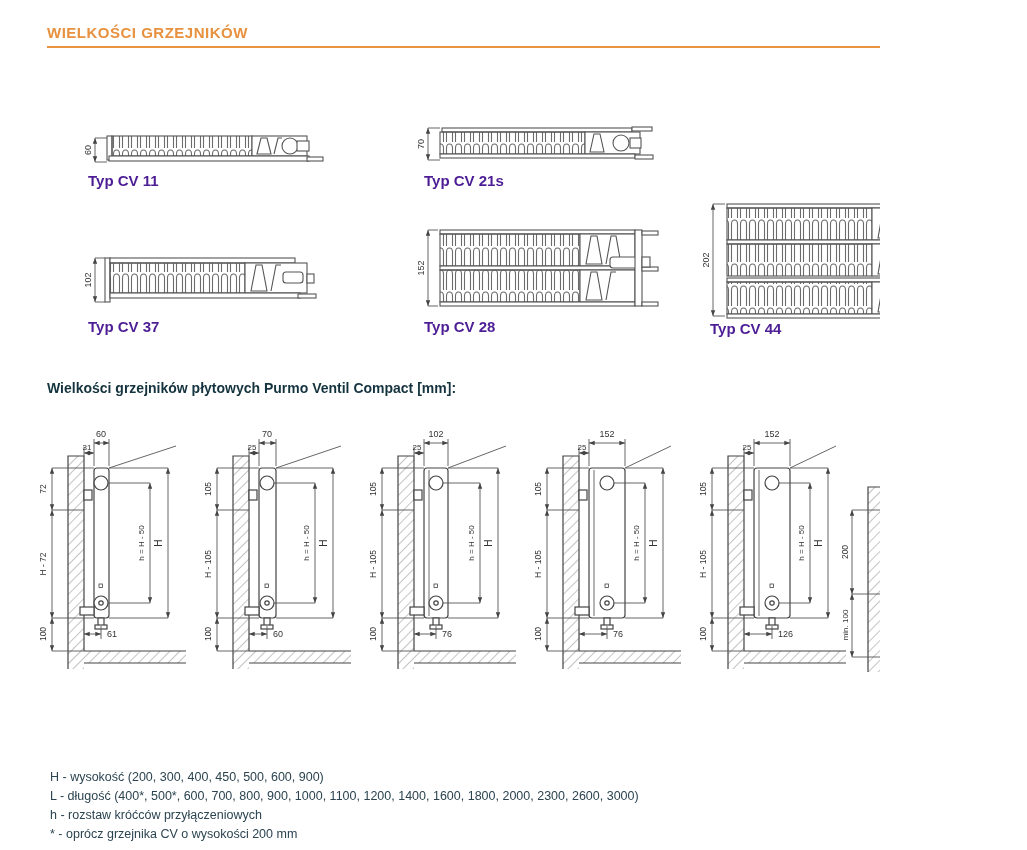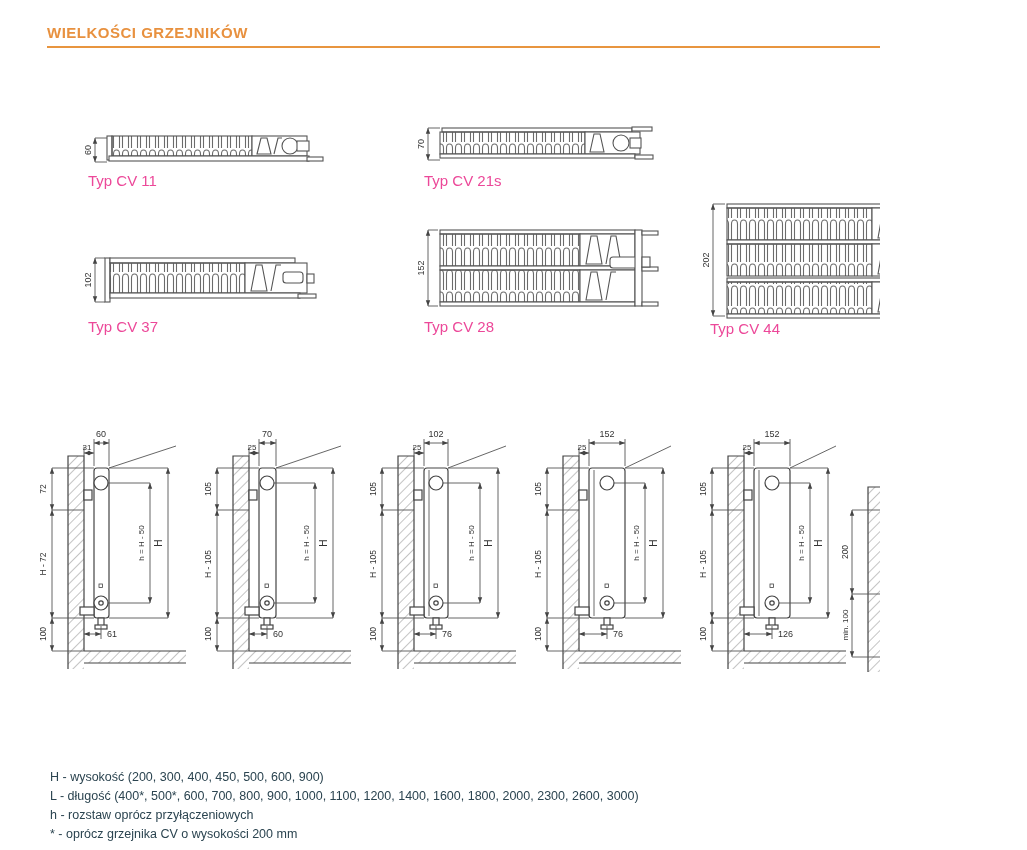--- a/index.html
+++ b/index.html
@@ -1,21 +1,21 @@
 <!DOCTYPE html>
 <html><head>
 <meta charset="utf-8">
 <style>
   html,body{margin:0;padding:0;background:#fff;}
   #page{position:relative;width:880px;height:850px;background:#ffffff;overflow:hidden;
         font-family:"Liberation Sans",sans-serif;}
   .abs{position:absolute;}
   #page-title{left:47px;top:24px;font-size:15px;letter-spacing:.5px;color:#E8913F;font-weight:bold;}
   #header-rule{left:47px;top:46px;width:933px;height:2px;background:#E8953F;}
-  .typ-label{font-size:15px;font-weight:normal;color:#ec4899;}
+  .typ-label{font-size:15px;font-weight:bold;color:#4c1d95;}
   #section2-title{left:47px;top:380px;font-size:14px;font-weight:bold;color:#14333E;}
   .legend-line{left:50px;font-size:12.5px;color:#2b4450;margin-top:40px;}
   svg{overflow:visible;}
   svg text{font-family:"Liberation Sans",sans-serif;fill:#333;}
   .d9{font-size:9px;} .d8{font-size:8px;} .d85{font-size:8.5px;} .d10{font-size:10px;}
 </style>
 </head>
 <body>
 
 <div id="page">
@@ -157,20 +157,21 @@
       <rect x="219" y="8" width="8" height="114"></rect>
       <rect x="227" y="7" width="18" height="4"></rect>
       <rect x="227" y="43" width="18" height="4"></rect>
       <rect x="227" y="57" width="9" height="11"></rect>
       <rect x="227" y="81" width="18" height="4"></rect>
       <rect x="227" y="117" width="18" height="4"></rect>
     </g>
   </svg>
   <div class="abs typ-label" style="left:710px;top:320px">Typ CV 44</div>
 
+  <div class="abs" id="section2-title">Wielkości grzejników płytowych Purmo Ventil Compact [mm]:</div>
 
   <svg class="abs" style="left:38px;top:426px" width="165" height="262" viewBox="0 0 165 262">
     <rect x="30" y="30" width="16" height="213" fill="url(#hatch)"></rect>
     <path d="M46,225 L46,30 L30,30 L30,243" fill="none" stroke="#444" stroke-width="1.2"></path>
     <rect x="46" y="225" width="102" height="12" fill="url(#hatch)"></rect>
     <line x1="46" y1="225" x2="148" y2="225" stroke="#444" stroke-width="1.2"></line>
     <line x1="46" y1="237" x2="148" y2="237" stroke="#444" stroke-width="1"></line>
     <g fill="#fff" stroke="#444" stroke-width="1.2">
       <rect x="46" y="64" width="8" height="10"></rect>
       <rect x="56" y="42" width="15" height="150" rx="3"></rect>
@@ -463,16 +464,16 @@
     <text class="d8" x="47" y="33" text-anchor="middle">25</text>
     <text class="d85" x="8" y="90" text-anchor="middle" transform="rotate(-90 8 90)">200</text>
     <text class="d8" x="8" y="163" text-anchor="middle" transform="rotate(-90 8 163)">min. 100</text>
     <text class="d85" x="115" y="92" text-anchor="middle" transform="rotate(-90 115 92)">150</text>
     <text class="d85" x="135" y="90" text-anchor="middle" transform="rotate(-90 135 90)">200</text>
     <text class="d9" x="88" y="175">126</text>
   </svg>
 
   <div class="abs legend-line" style="top:730px">H - wysokość (200, 300, 400, 450, 500, 600, 900)</div>
   <div class="abs legend-line" style="top:749px">L - długość (400*, 500*, 600, 700, 800, 900, 1000, 1100, 1200, 1400, 1600, 1800, 2000, 2300, 2600, 3000)</div>
-  <div class="abs legend-line" style="top:768px">h - rozstaw oprócz przyłączeniowych</div>
+  <div class="abs legend-line" style="top:768px">h - rozstaw króćców przyłączeniowych</div>
   <div class="abs legend-line" style="top:787px">* - oprócz grzejnika CV o wysokości 200 mm</div>
 
 </div>
 
 </body></html>

